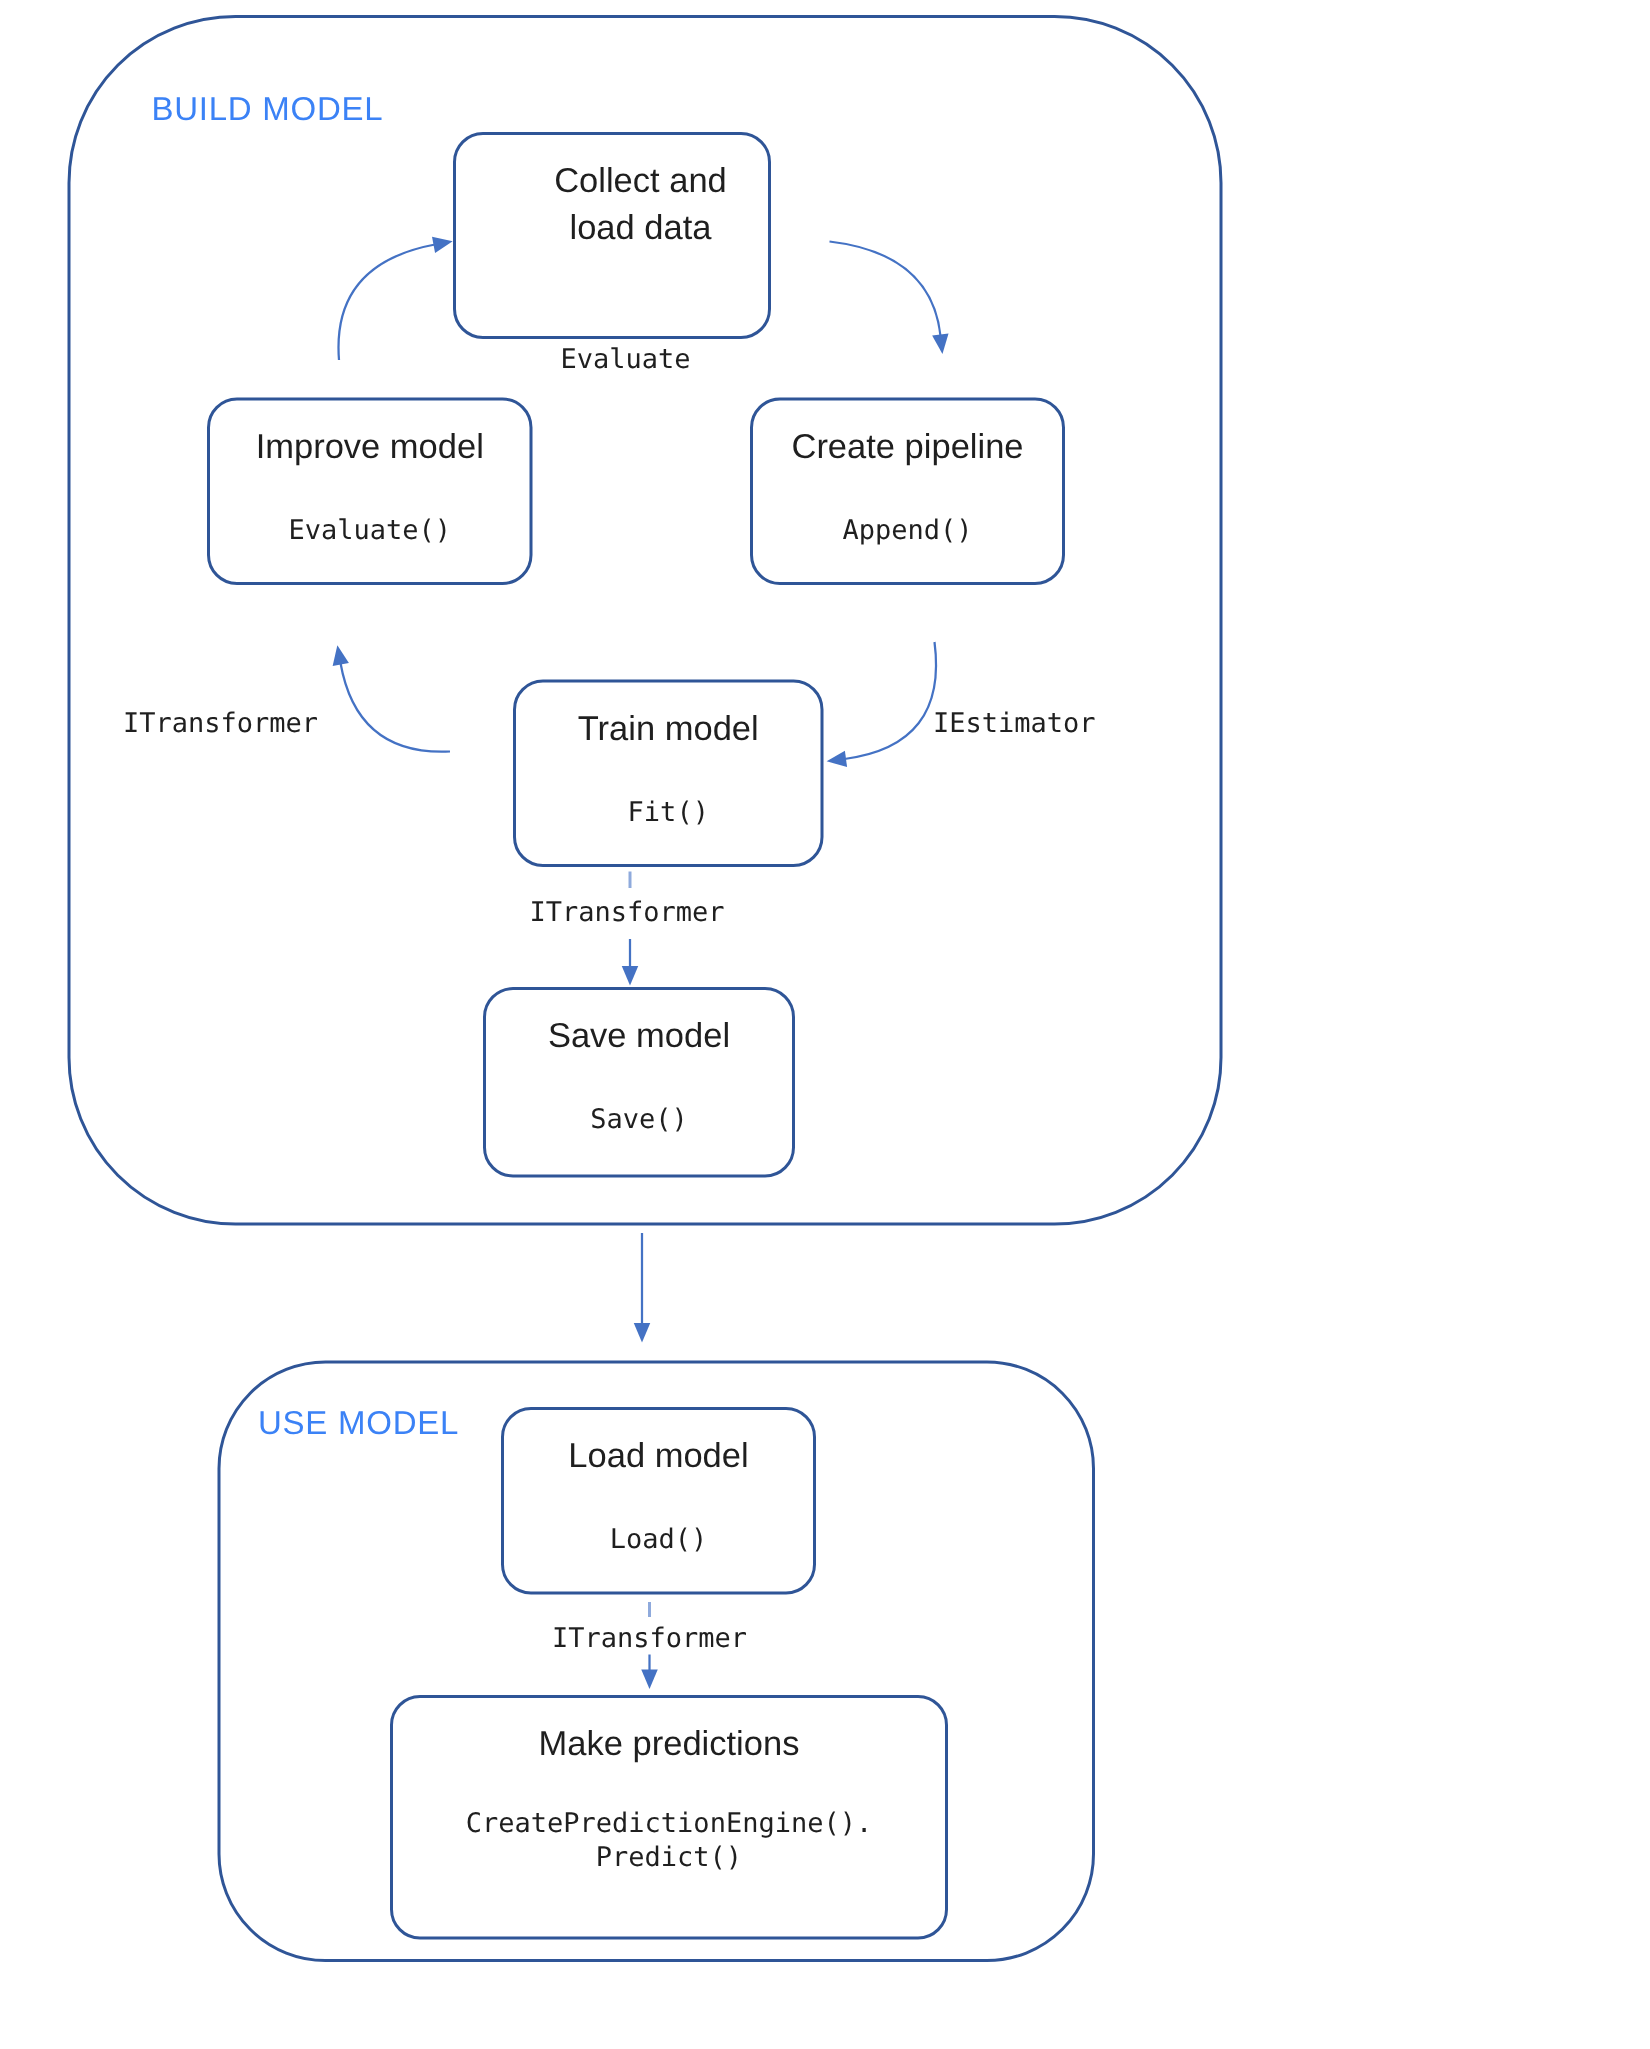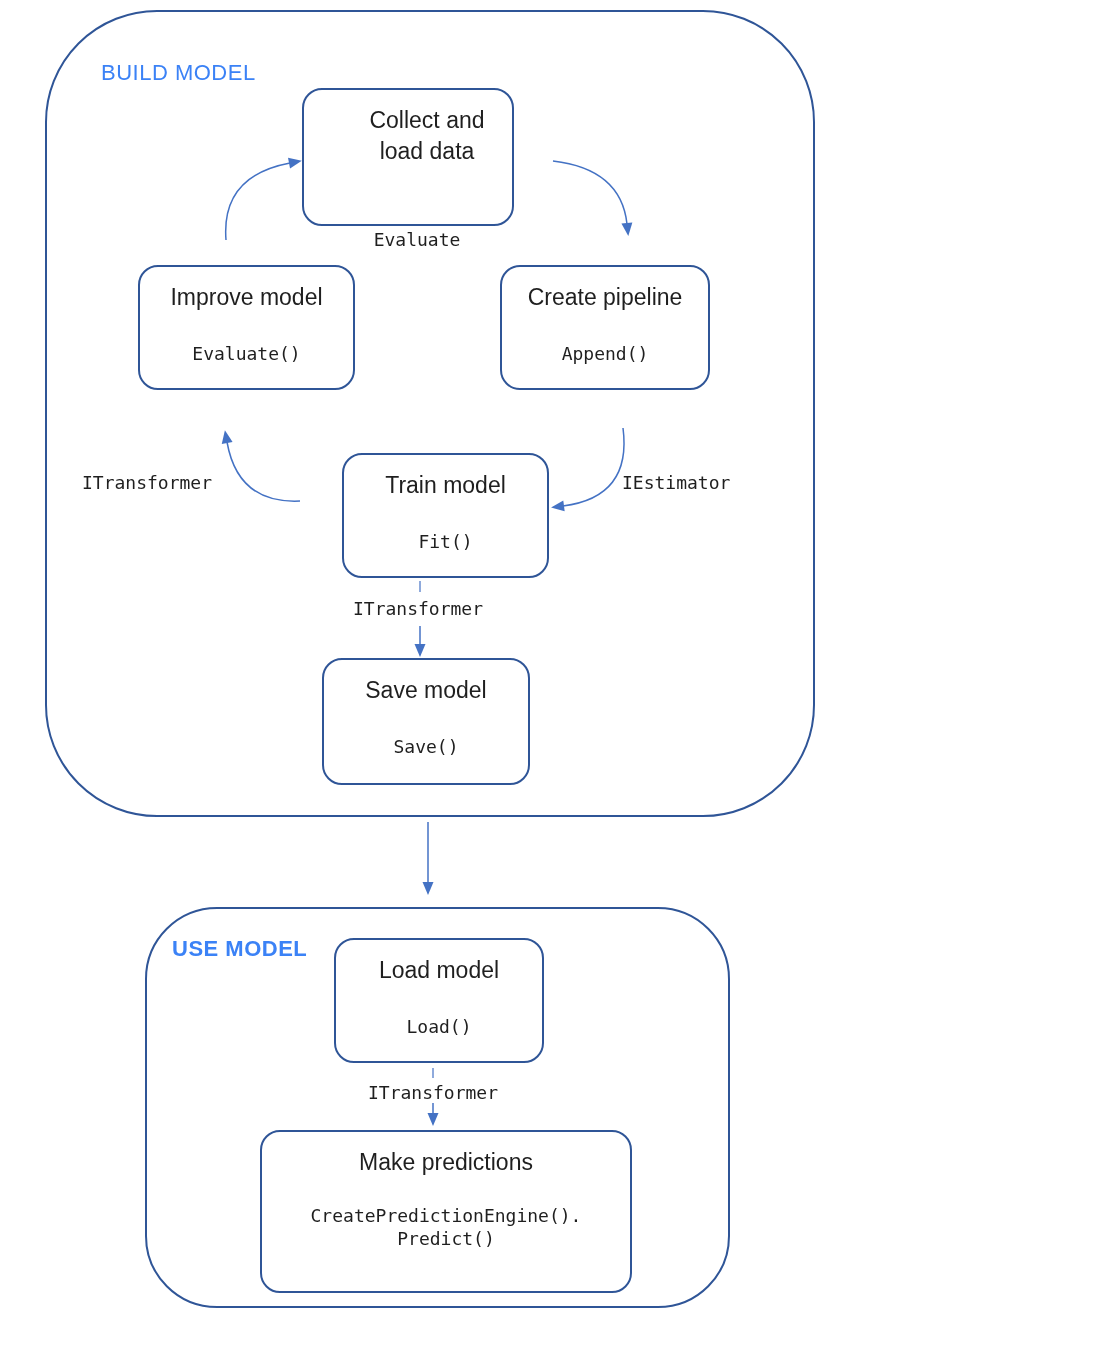--- a/index.html
+++ b/index.html
@@ -8,21 +8,21 @@
 
   .canvas{position:absolute;left:0;top:0;width:1100px;height:1366px;}
 
   
   .group{position:absolute;border:2px solid #2F5597;background:#ffffff;box-sizing:border-box;}
   .group.build{left:45px;top:10px;width:770px;height:807px;border-radius:112px;}
   .group.use{left:145px;top:907px;width:585px;height:401px;border-radius:72px;}
 
   .group-title{position:absolute;font-size:22px;letter-spacing:.5px;color:#3b82f6;}
   .group-title.build{left:101px;top:60px;}
-  .group-title.use{left:172px;top:936px;font-weight:bold;}
+  .group-title.use{left:172px;top:936px;}
 
   
   .node{position:absolute;border:2px solid #2F5597;border-radius:20px;background:#ffffff;
         box-sizing:border-box;text-align:center;}
   .node-title{margin-top:15px;font-size:23px;line-height:1.35;padding:0 16px;}
   .node-code{position:absolute;top:76px;left:0;right:0;text-align:center;
              font-family:"DejaVu Sans Mono",monospace;font-size:18px;}
 
   .node.collect{left:302px;top:88px;width:212px;height:138px;padding-left:38px;}
   .node.improve{left:138px;top:265px;width:217px;height:125px;}

